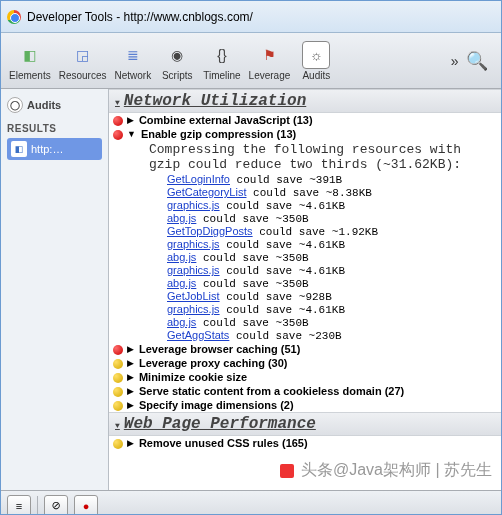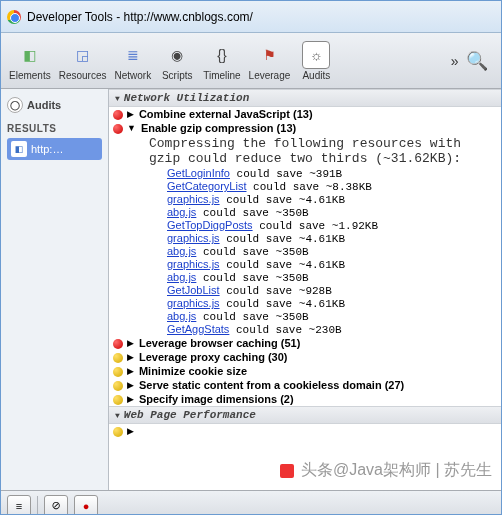--- a/index.html
+++ b/index.html
@@ -15,21 +15,21 @@
 .chevrons { font-size: 14px; color: #333; }
 .search-icon { color: #3b6fc4; font-size: 18px; }
 .content { display: flex; height: 401px; }
 .sidebar { width: 108px; background: #eef2f6; border-right: 1px solid #b8bec5; padding: 4px 6px; font-size: 11px; }
 .sidebar-hdr { display: flex; align-items: center; gap: 4px; font-weight: bold; color: #444; padding: 4px 0; }
 .sidebar-hdr .ico { width: 16px; height: 16px; border: 1px solid #aaa; border-radius: 50%; display: flex; align-items: center; justify-content: center; font-size: 9px; background: #fff; }
 .results-lbl { font-size: 10px; font-weight: bold; color: #555; margin: 6px 0 4px; letter-spacing: .5px; }
 .result-item { background: #6f97e5; color: #fff; padding: 3px 4px; border-radius: 3px; display: flex; align-items: center; gap: 4px; font-size: 11px; cursor: pointer; }
 .result-item .ico { width: 16px; height: 16px; background: #fff; border-radius: 2px; display: flex; align-items: center; justify-content: center; color: #3b6fc4; font-size: 9px; }
 .main { flex: 1; overflow-y: auto; font-size: 11px; background: #fff; }
-.section-hdr { background: linear-gradient(#eef0f3,#dde0e5); padding: 2px 6px; font-family: 'Courier New', monospace; font-weight: bold; font-size: 11px; font-style: italic; color: #444; border-top: 1px solid #cfd3d8; border-bottom: 1px solid #cfd3d8; }
+.section-hdr { background: linear-gradient(#eef0f3,#dde0e5); padding: 2px 6px; font-family: 'Courier New', monospace; font-weight: bold; font-size: 16px; font-style: italic; color: #444; border-top: 1px solid #cfd3d8; border-bottom: 1px solid #cfd3d8; text-decoration: underline; }
 .section-hdr::before { content: '▼'; font-size: 8px; margin-right: 4px; font-style: normal; }
 .rule { padding: 1px 6px 1px 18px; font-family: 'Courier New', monospace; font-size: 11px; display: flex; align-items: flex-start; gap: 5px; position: relative; }
 .dot { width: 10px; height: 10px; border-radius: 50%; flex-shrink: 0; position: absolute; left: 4px; top: 3px; }
 .dot.red { background: radial-gradient(circle at 30% 30%, #ff6b6b, #c00); }
 .dot.yellow { background: radial-gradient(circle at 30% 30%, #ffe066, #d4a800); }
 .arrow { font-size: 9px; flex-shrink: 0; margin-top: 1px; }
 .rule b { font-weight: bold; }
 .detail { font-family: 'Courier New', monospace; font-size: 13px; padding: 1px 6px 1px 40px; color: #333; }
 .item-line { font-family: 'Courier New', monospace; font-size: 11px; padding: 0 6px 0 58px; white-space: nowrap; }
 .item-line a { color: #1a3fcc; text-decoration: underline; cursor: pointer; }
@@ -142,20 +142,21 @@
       </div>
       <div class="rule">
         <span class="dot yellow"></span>
         <span class="arrow">▶</span>
         <span><b>Specify image dimensions (2)</b></span>
       </div>
       <div class="section-hdr">Web Page Performance</div>
       <div class="rule">
         <span class="dot yellow"></span>
         <span class="arrow">▶</span>
+        <span><b>Remove unused CSS rules (165)</b></span>
       </div>
     </div>
 </div>
 
 <div class="statusbar">
   <div class="sbtn">≡</div>
   <div class="divider"></div>
   <div class="sbtn">⊘</div>
   <div class="sbtn" style="color:#c00">●</div>
 </div>

